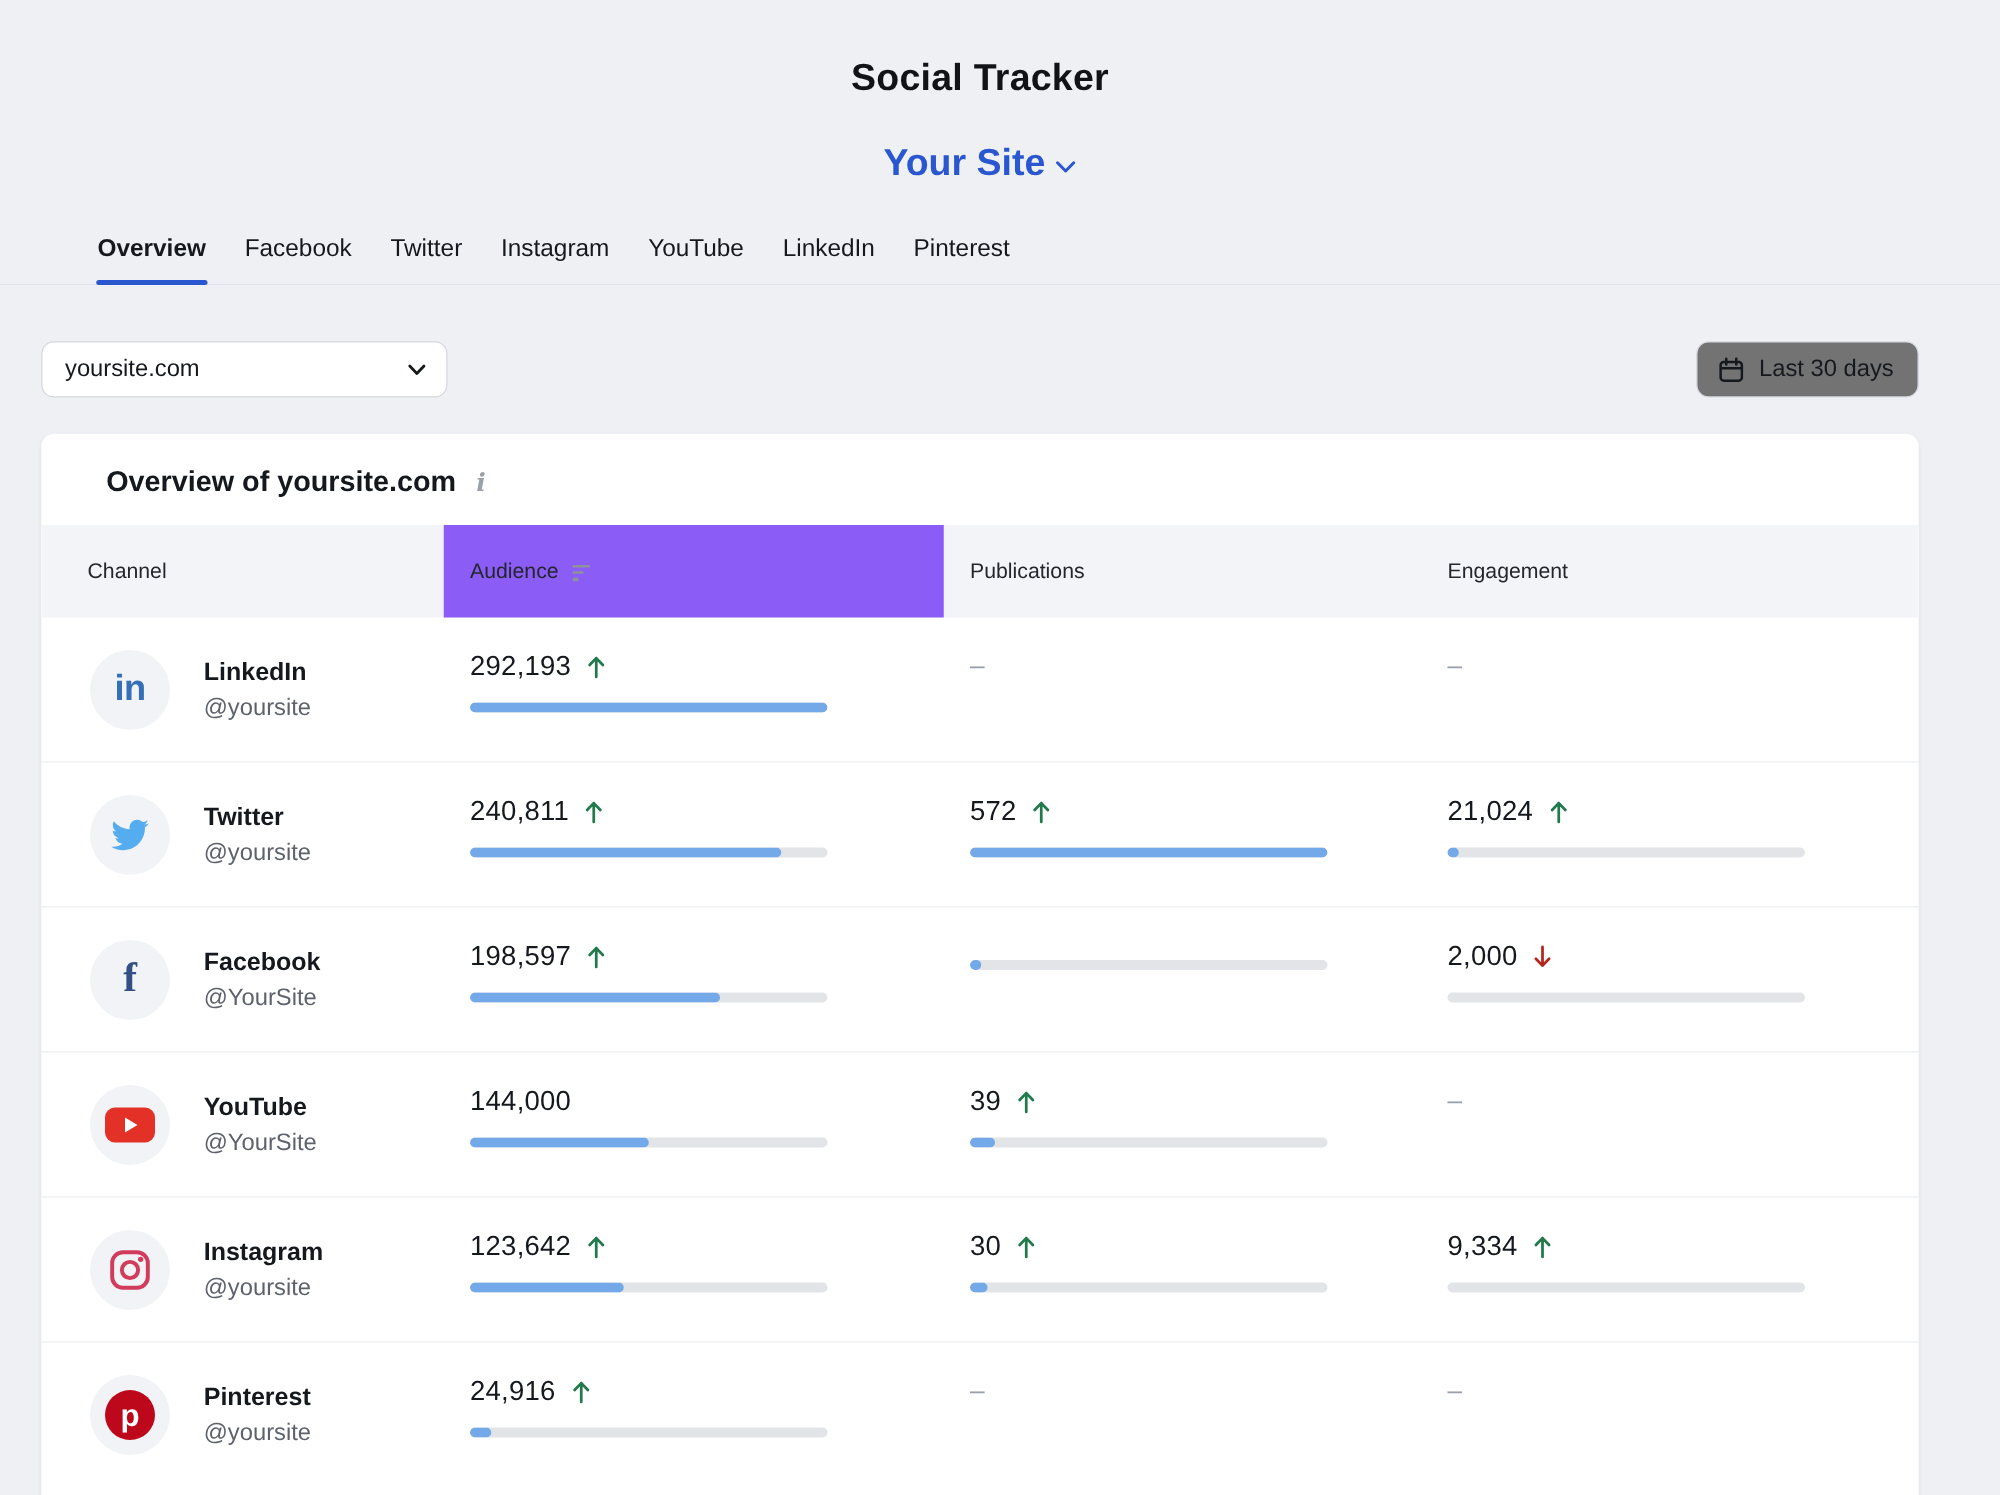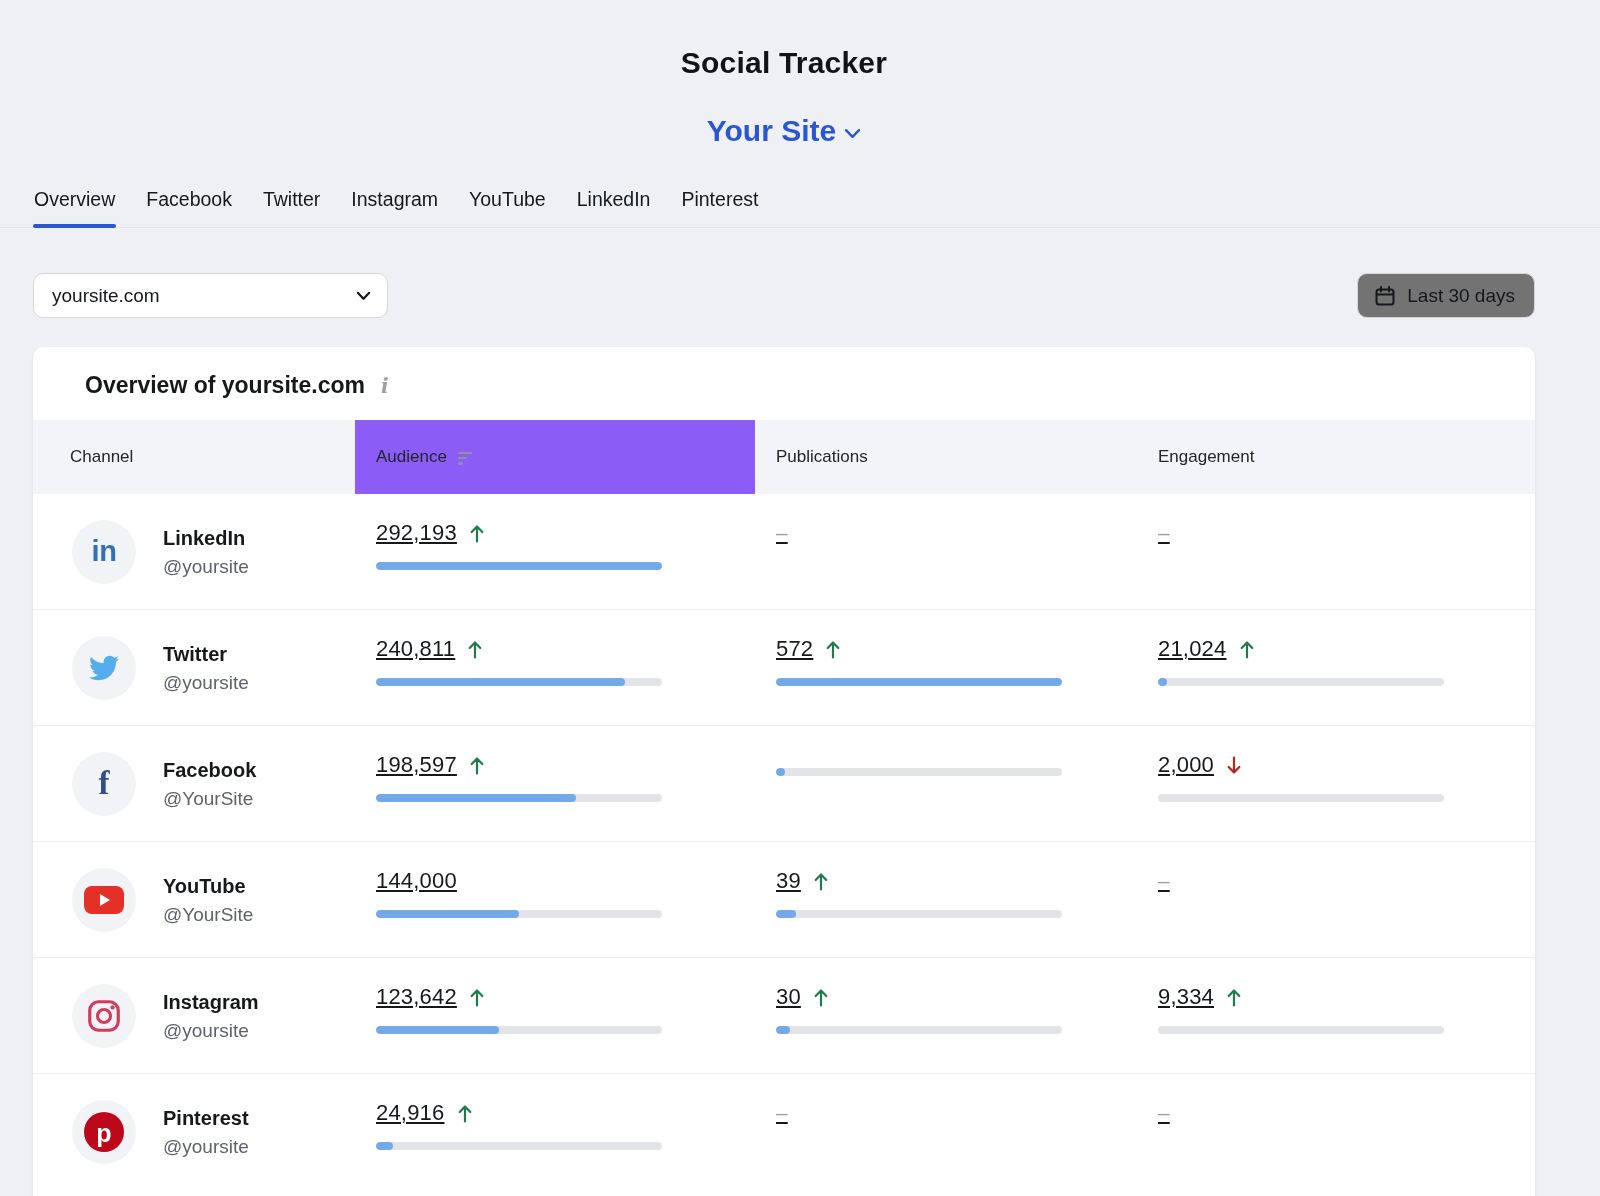--- a/index.html
+++ b/index.html
@@ -22,30 +22,30 @@
   }
   .project-switcher svg{margin-top:4px;}
 
   
   .tabs-wrap{margin:40px -65px 0 -33px;padding:0 65px 0 33px;border-bottom:1px solid #e3e5ea;}
   .tabs{display:flex;gap:29px;}
   .tab{
     position:relative;background:none;border:none;cursor:pointer;padding:0 1px 16px;
     font-family:inherit;font-size:19.5px;font-weight:500;color:#15181d;
   }
-  .tab.active{font-weight:400;}
+  .tab.active{font-weight:700;margin-left:44px;}
   .tab.active::after{
     content:"";position:absolute;left:0;right:0;bottom:-1px;height:4px;border-radius:2px;
     background:#2a57d0;
   }
 
   
   .controls{display:flex;justify-content:space-between;align-items:center;margin-top:45px;}
   .site-select{
-    width:355px;height:45px;box-sizing:border-box;background:#fff;cursor:pointer;
+    width:325px;height:45px;box-sizing:border-box;background:#fff;cursor:pointer;
     border:1px solid #d5d7dd;border-radius:10px;display:flex;align-items:center;
     justify-content:space-between;padding:0 16px 0 18px;font-family:inherit;font-size:19px;color:#15181d;
   }
   .date-btn{
     height:45px;box-sizing:border-box;background:#737373;cursor:pointer;
     border:1px solid #d5d7dd;border-radius:10px;display:flex;align-items:center;gap:11px;
     padding:0 19px 0 16px;font-family:inherit;font-size:19px;color:#15181d;
   }
 
   
@@ -79,21 +79,21 @@
 
   .channel{display:flex;align-items:center;padding-left:39px;}
   .avatar{
     width:64px;height:64px;border-radius:50%;background:#f2f3f6;flex:0 0 64px;
     display:flex;align-items:center;justify-content:center;
   }
   .who{display:flex;flex-direction:column;margin-left:27px;}
   .cname{font-size:20px;font-weight:700;color:#15181d;line-height:1;}
   .handle{font-size:19px;color:#5e626b;margin-top:9px;line-height:1;}
 
-  .metric{padding:26px 0 0 21px;text-decoration:underline;}
+  .metric{padding:26px 0 0 21px;}
   .num-row{display:flex;align-items:center;gap:12px;height:26px;}
   .num{font-size:22px;color:#15181d;letter-spacing:.2px;}
   .dash{font-size:21px;color:#9aa0a8;}
   .arrow{width:16px;height:21px;}
   .bar{
     width:286px;height:8px;border-radius:4px;background:#e2e4e8;
     margin-top:16px;position:relative;overflow:hidden;
   }
   .bar .fill{position:absolute;left:0;top:0;bottom:0;border-radius:4px;background:#74a9e9;}
 

